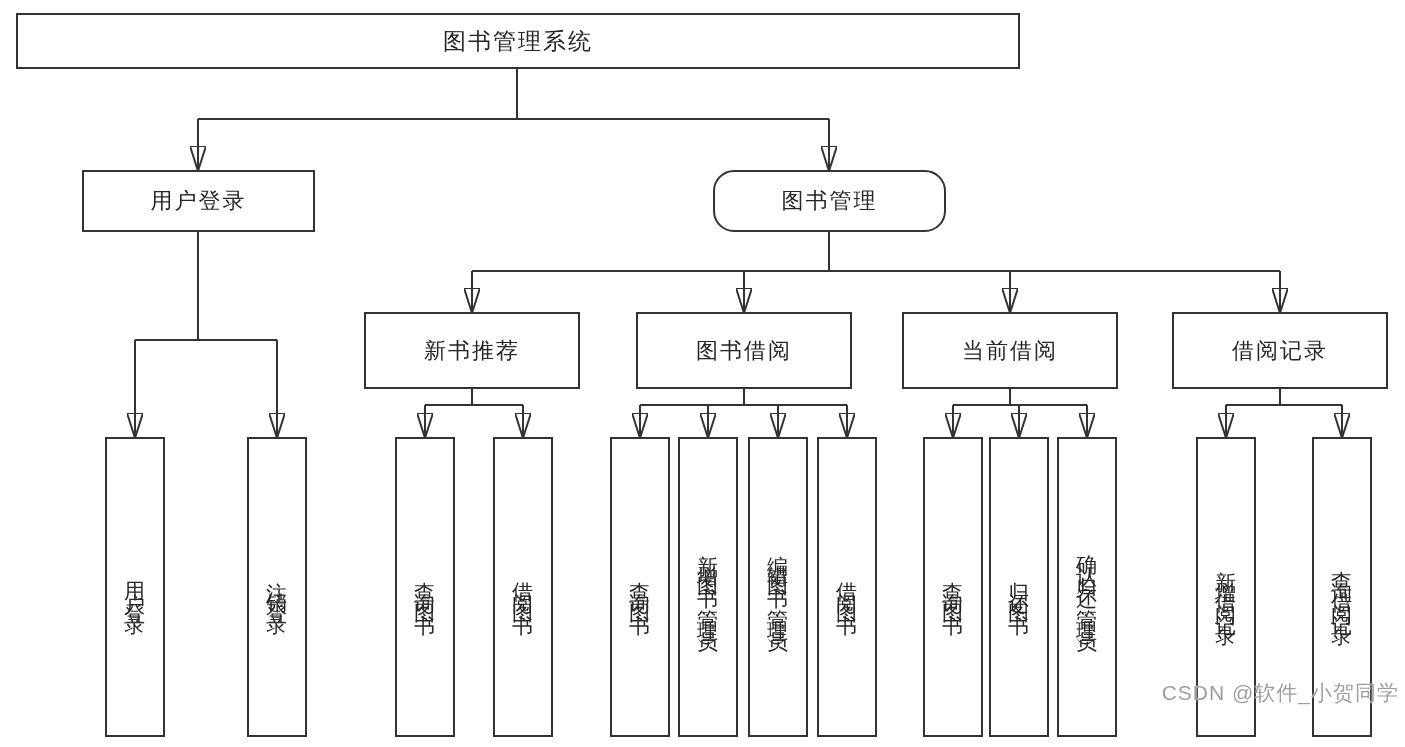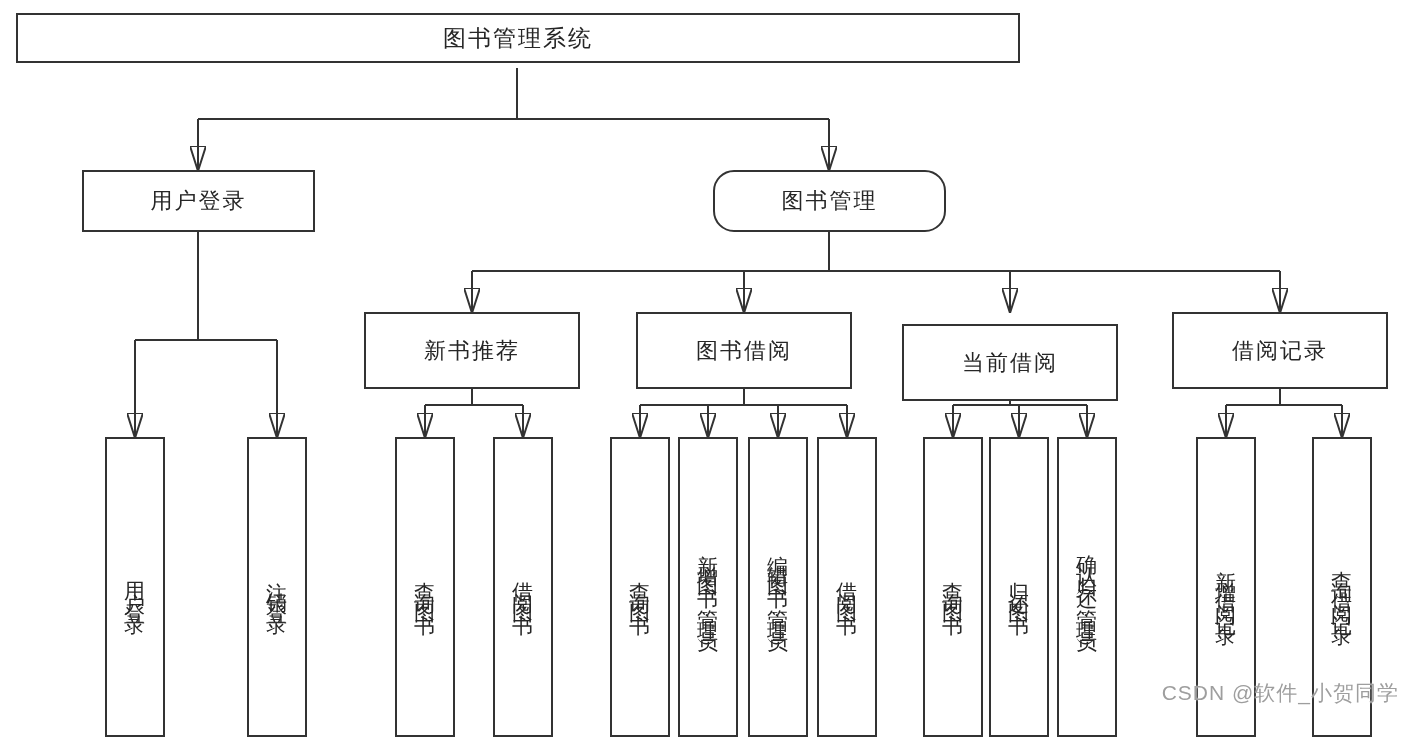--- a/index.html
+++ b/index.html
@@ -31,28 +31,28 @@
     border: 2px solid var(--line);
     background: var(--fill);
     color: var(--ink);
     display: flex;
     align-items: center;
     justify-content: center;
     font-size: 22px;
     letter-spacing: 2px;
     white-space: nowrap;
   }
-  .box.root   { left: 16px;  top: 13px;  width: 1004px; height: 50px; font-size: 23px; }
+  .box.root   { left: 16px;  top: 13px;  width: 1004px; height: 56px; font-size: 23px; }
   .box.lvl2   { top: 170px; width: 233px; height: 62px; }
   .box.b-user { left: 82px; }
   .box.b-mgmt { left: 713px; border-radius: 21px; }
   .box.lvl3   { top: 312px; width: 216px; height: 77px; }
   .box.c1 { left: 364px; }
   .box.c2 { left: 636px; }
-  .box.c3 { left: 902px; margin-top: 12px; }
+  .box.c3 { left: 902px; }
   .box.c4 { left: 1172px; }
   .box.leaf {
     top: 437px; width: 60px; height: 300px;
     font-size: 21px; letter-spacing: 0;
   }
   .leaf .vtext {
     writing-mode: vertical-rl;
     text-orientation: mixed;
     letter-spacing: 11px;
     line-height: 1;

